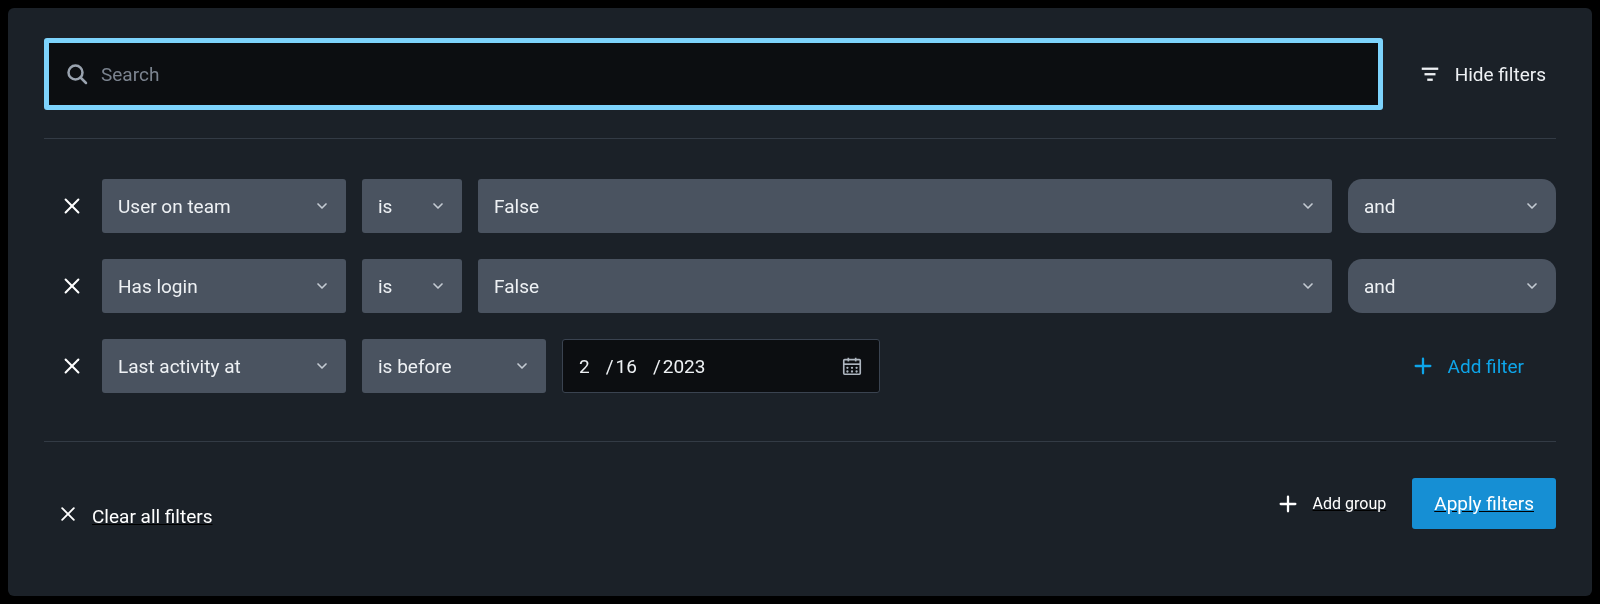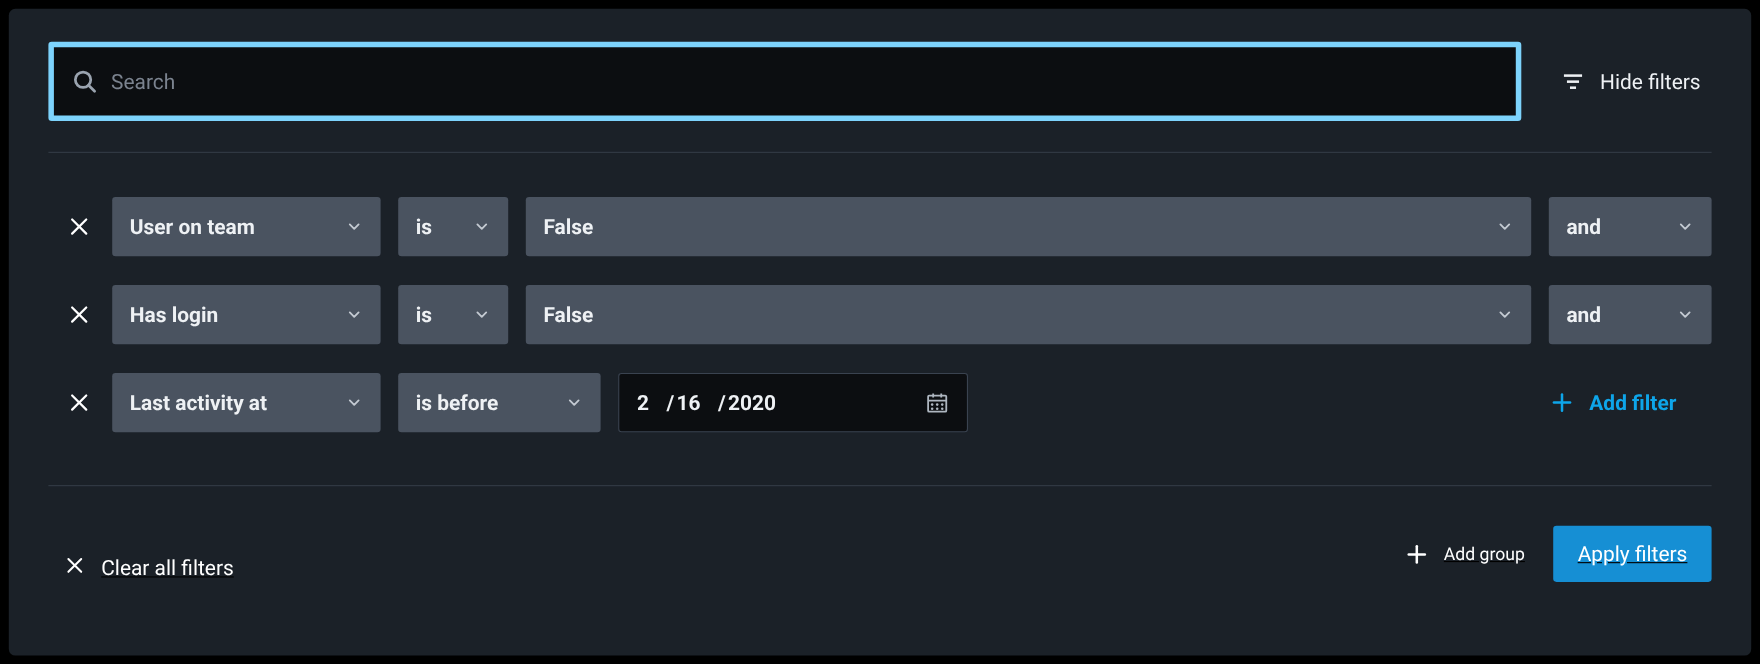--- a/index.html
+++ b/index.html
@@ -72,21 +72,20 @@
       height: 1px;
       background: #333b45;
       margin: 0 0 40px 0;
     }
     .filters {
       display: flex;
       flex-direction: column;
       gap: 26px;
       padding-left: 14px;
       padding-right: 0;
-      font-weight: bold;
     }
     .filter-row {
       display: flex;
       align-items: center;
       gap: 16px;
     }
     .remove-btn {
       width: 28px;
       height: 28px;
       display: flex;
@@ -111,21 +110,21 @@
     .sel .chev {
       color: #c4cad2;
       display: flex;
       align-items: center;
       margin-left: 12px;
     }
     .sel-field { width: 244px; flex-shrink: 0; }
     .sel-op-narrow { width: 100px; flex-shrink: 0; }
     .sel-op-wide { width: 184px; flex-shrink: 0; justify-content: space-between; }
     .sel-value { flex: 1; }
-    .sel-join { width: 148px; flex-shrink: 0; }
+    .sel-join { width: 208px; flex-shrink: 0; border-radius: 14px; }
     .date-input {
       width: 318px;
       height: 54px;
       background: #0c0e11;
       border: 1px solid #3a4350;
       border-radius: 3px;
       display: flex;
       align-items: center;
       justify-content: space-between;
       padding: 0 16px;
@@ -340,21 +339,21 @@
               <polyline points="6 9 12 15 18 9"></polyline>
             </svg>
           </span>
       </div>
       <div class="date-input">
         <span class="date-text">
           <span class="date-seg">2</span>
           <span class="date-slash">/</span>
             <span class="date-seg">16</span>
           <span class="date-slash">/</span>
-            <span>2020</span>
+            <span>2023</span>
         </span>
         <span class="cal-icon">
           <svg width="22" height="22" viewBox="0 0 24 24" fill="none" stroke="currentColor" stroke-width="1.8">
               <rect x="3" y="5" width="18" height="16" rx="1"></rect>
               <line x1="3" y1="10" x2="21" y2="10"></line>
               <line x1="8" y1="3" x2="8" y2="7"></line>
               <line x1="16" y1="3" x2="16" y2="7"></line>
               <line x1="7" y1="14" x2="7" y2="14" stroke-width="2.5" stroke-linecap="round"></line>
               <line x1="12" y1="14" x2="12" y2="14" stroke-width="2.5" stroke-linecap="round"></line>
               <line x1="17" y1="14" x2="17" y2="14" stroke-width="2.5" stroke-linecap="round"></line>

